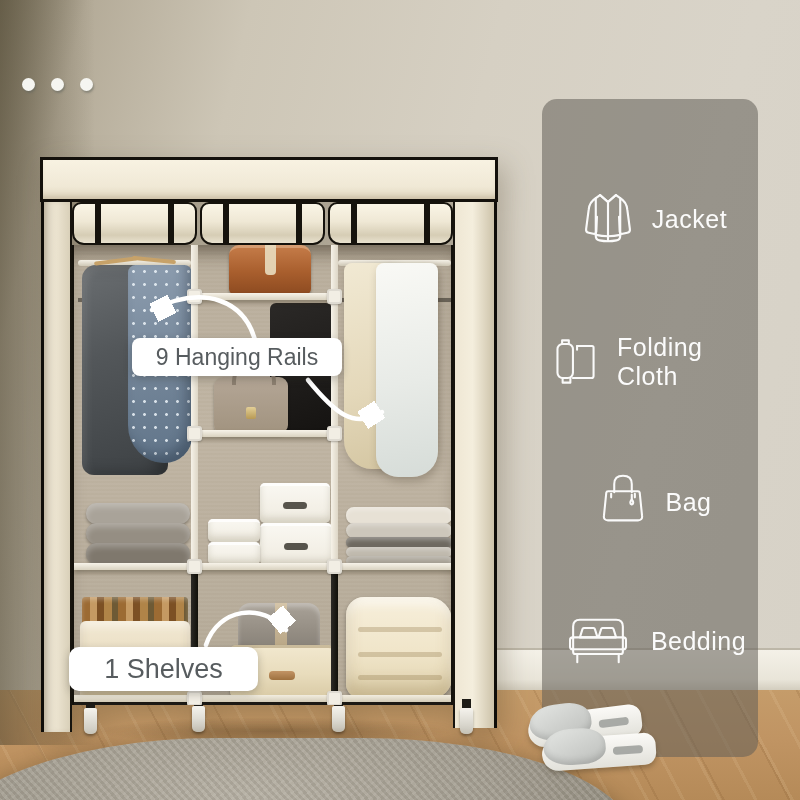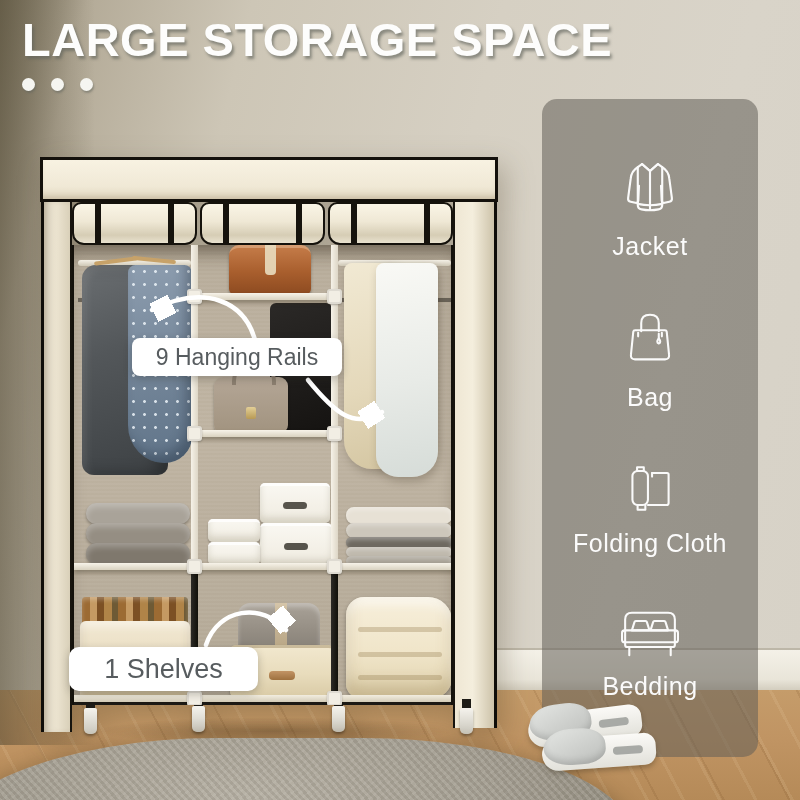--- a/index.html
+++ b/index.html
@@ -150,21 +150,21 @@
   
   .title{left:22px;top:12px;z-index:60;font-size:47px;font-weight:700;letter-spacing:0.5px;
     color:#fdfdfc;text-shadow:2px 3px 3px rgba(98,102,94,.65);white-space:nowrap;}
   .dots{left:22px;top:78px;z-index:60;display:flex;gap:16px;}
   .dot{width:13px;height:13px;border-radius:50%;background:#f5f5f1;
     box-shadow:1px 2px 2px rgba(98,102,94,.5);}
 
   .legend-panel{left:542px;top:99px;width:216px;height:658px;z-index:50;border-radius:15px;
     background:rgba(99,95,88,.55);display:flex;flex-direction:column;justify-content:space-evenly;
     align-items:center;padding:10px 0;}
-  .legend-item{display:flex;flex-direction:column;align-items:center;gap:9px;}
+  .legend-item{display:flex;flex-direction:row;align-items:center;gap:9px;}
   .legend-label{color:#ffffff;font-size:25px;font-weight:400;letter-spacing:.5px;opacity:.97;}
   .licon{stroke:#fff;fill:none;stroke-width:2;stroke-linecap:round;stroke-linejoin:round;opacity:.96;}
 
   .pill{z-index:45;background:#ffffff;color:#575c5f;display:flex;align-items:center;
     justify-content:center;box-shadow:0 3px 8px rgba(40,40,35,.28);white-space:nowrap;}
   .pill-rails{left:132px;top:338px;width:210px;height:38px;border-radius:8px;font-size:23px;}
   .pill-shelves{left:69px;top:647px;width:189px;height:44px;border-radius:10px;font-size:27px;}
 
   .arrows{left:0;top:0;width:800px;height:800px;z-index:40;pointer-events:none;}
   .arrows path{stroke:#fff;stroke-width:4.5;fill:none;stroke-linecap:round;}
@@ -266,21 +266,20 @@
         <span class="strap"></span>
         <span class="slot"></span>
     </div>
     <div class="slipper front">
       <span class="sole"></span>
         <span class="strap"></span>
         <span class="slot"></span>
     </div>
   </div>
 
-  <div class="abs title">LARGE STORAGE SPACE</div>
   <div class="abs dots">
     <span class="dot"></span>
     <span class="dot"></span>
     <span class="dot"></span>
   </div>
 
   <svg class="abs arrows" viewBox="0 0 800 800">
     <defs>
       <marker id="ah" markerWidth="4.5" markerHeight="4.5" refX="4.6" refY="3" orient="auto" markerUnits="strokeWidth">
         <path d="M0 0 L6 3 L0 6 Z" fill="#ffffff" stroke="none"></path>
@@ -303,41 +302,41 @@
         <path d="M43.5 11.5 C48 14 49.8 18 50.2 22.5 L52.6 40.5 Q53 43.4 50.2 44 L45.8 45 Q43.4 45.5 43 42.8 L42.4 29"></path>
         <path d="M20.5 11.5 L24.5 8.5 L32 15 L39.5 8.5 L43.5 11.5 L43.5 47 Q43.5 50.5 40 51.2 Q32 52.8 24 51.2 Q20.5 50.5 20.5 47 Z"></path>
         <line x1="32" y1="15" x2="32" y2="51.5"></line>
         <path d="M20.5 46 Q32 48.5 43.5 46"></path>
       </svg>
       <div class="legend-label">Jacket</div>
     </div>
 
 
     <div class="legend-item">
+      <svg class="licon" width="72" height="62" viewBox="0 0 64 60">
+        <rect x="15" y="12.5" width="15" height="33" rx="5"></rect>
+        <path d="M19.5 12.5 L19.5 9 L26 9 L26 12.5"></path>
+        <path d="M20 45.5 L20 50 L27.5 50 L27.5 45.5"></path>
+        <path d="M30 45.5 L47 45.5"></path>
+        <path d="M34 14.5 L48.5 14.5 Q50 14.5 50 16 L50 43.5 Q50 45.5 48 45.5"></path>
+        <line x1="34" y1="14.5" x2="34" y2="18"></line>
+      </svg>
+      <div class="legend-label">Folding Cloth</div>
+    </div>
+
+    <div class="legend-item">
       <svg class="licon" width="68" height="66" viewBox="0 0 64 64">
         <path d="M23.5 22.5 L23.5 14.5 Q23.5 6.5 32 6.5 Q40.5 6.5 40.5 14.5 L40.5 22.5"></path>
         <path d="M17.5 21.5 L46.5 21.5 Q48 21.5 48.2 23 L50.5 45.5 Q51 49.5 46.5 49.8 L17.5 49.8 Q13 49.5 13.5 45.5 L15.8 23 Q16 21.5 17.5 21.5 Z"></path>
         <line x1="20.5" y1="24" x2="20.5" y2="27.5"></line>
         <line x1="43.5" y1="24" x2="43.5" y2="27.5"></line>
         <path d="M40.5 25 L40.5 29.5"></path>
         <path d="M40.5 29.5 C42.4 31.9 42.4 33.8 40.5 34.5 C38.6 33.8 38.6 31.9 40.5 29.5 Z"></path>
       </svg>
       <div class="legend-label">Bag</div>
-    </div>
-
-    <div class="legend-item">
-      <svg class="licon" width="72" height="62" viewBox="0 0 64 60">
-        <rect x="15" y="12.5" width="15" height="33" rx="5"></rect>
-        <path d="M19.5 12.5 L19.5 9 L26 9 L26 12.5"></path>
-        <path d="M20 45.5 L20 50 L27.5 50 L27.5 45.5"></path>
-        <path d="M30 45.5 L47 45.5"></path>
-        <path d="M34 14.5 L48.5 14.5 Q50 14.5 50 16 L50 43.5 Q50 45.5 48 45.5"></path>
-        <line x1="34" y1="14.5" x2="34" y2="18"></line>
-      </svg>
-      <div class="legend-label">Folding Cloth</div>
     </div>
 
     <div class="legend-item">
       <svg class="licon" width="88" height="58" viewBox="0 0 72 56">
         <path d="M12 36 L12 14 Q12 7.5 18.5 7.5 L53.5 7.5 Q60 7.5 60 14 L60 36"></path>
         <path d="M18.5 24.5 L21 16.5 Q21.3 15.5 22.3 15.5 L31.7 15.5 Q32.7 15.5 33 16.5 L35.5 24.5 Z"></path>
         <path d="M36.5 24.5 L39 16.5 Q39.3 15.5 40.3 15.5 L49.7 15.5 Q50.7 15.5 51 16.5 L53.5 24.5 Z"></path>
         <rect x="9" y="24.5" width="54" height="11.5" rx="2.5"></rect>
         <path d="M12 36 L12 38.5 Q12 40.5 14 40.5 L58 40.5 Q60 40.5 60 38.5 L60 36"></path>
         <line x1="16" y1="40.5" x2="16" y2="48.5"></line>

